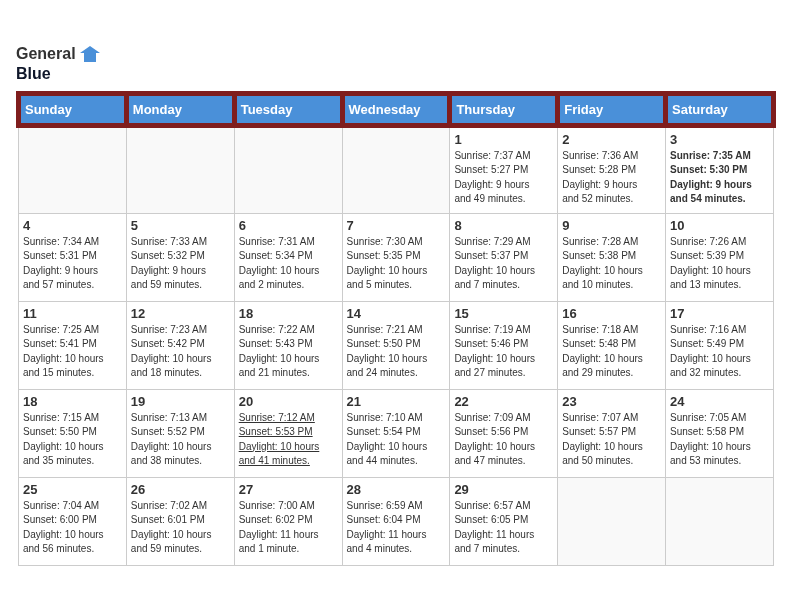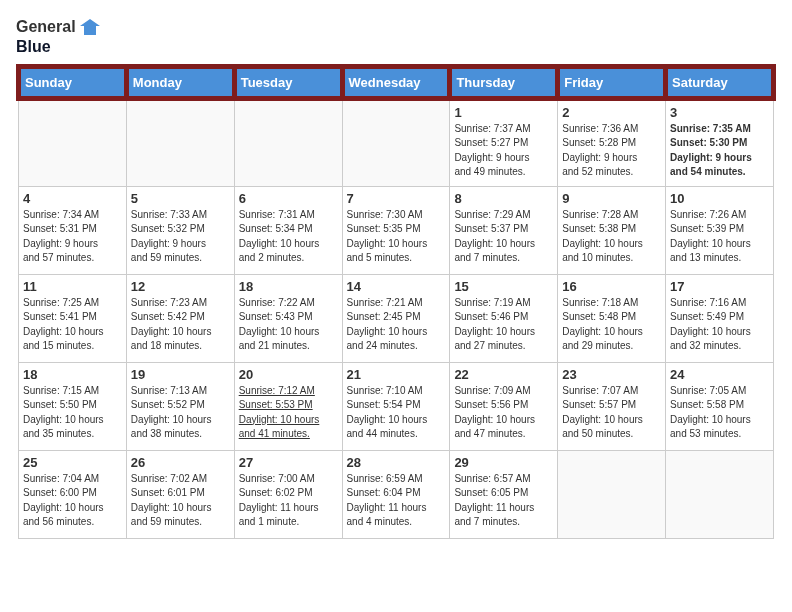--- a/index.html
+++ b/index.html
@@ -8,20 +8,21 @@
       background: #fff;
       width: 792px;
       min-height: 612px;
       padding: 16px;
     }
     .header {
       display: flex;
       justify-content: space-between;
       align-items: flex-start;
       margin-bottom: 8px;
+      margin-top: 27px;
     }
     .logo {
       display: flex;
       align-items: center;
       gap: 4px;
     }
     .title-block {
       text-align: right;
     }
     .main-title {
@@ -201,21 +202,21 @@
         <td>
           <span class="day-number">18</span>
           <div class="day-info" style="white-space: pre-line;">Sunrise: 7:22 AM
 Sunset: 5:43 PM
 Daylight: 10 hours
 and 21 minutes.</div>
         </td>
         <td>
           <span class="day-number">14</span>
           <div class="day-info" style="white-space: pre-line;">Sunrise: 7:21 AM
-Sunset: 2:45 PM
+Sunset: 5:50 PM
 Daylight: 10 hours
 and 24 minutes.</div>
         </td>
         <td>
           <span class="day-number">15</span>
           <div class="day-info" style="white-space: pre-line;">Sunrise: 7:19 AM
 Sunset: 5:46 PM
 Daylight: 10 hours
 and 27 minutes.</div>
         </td>

